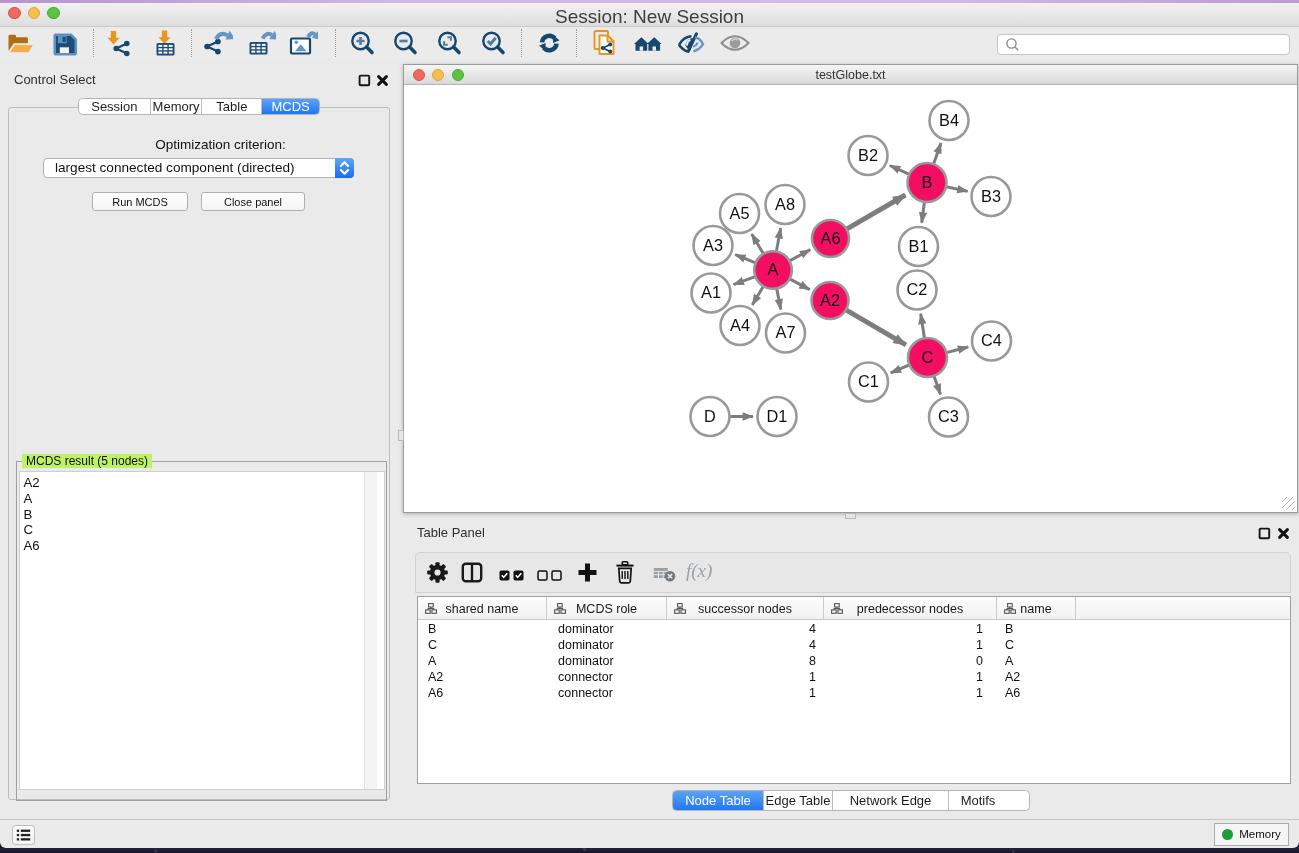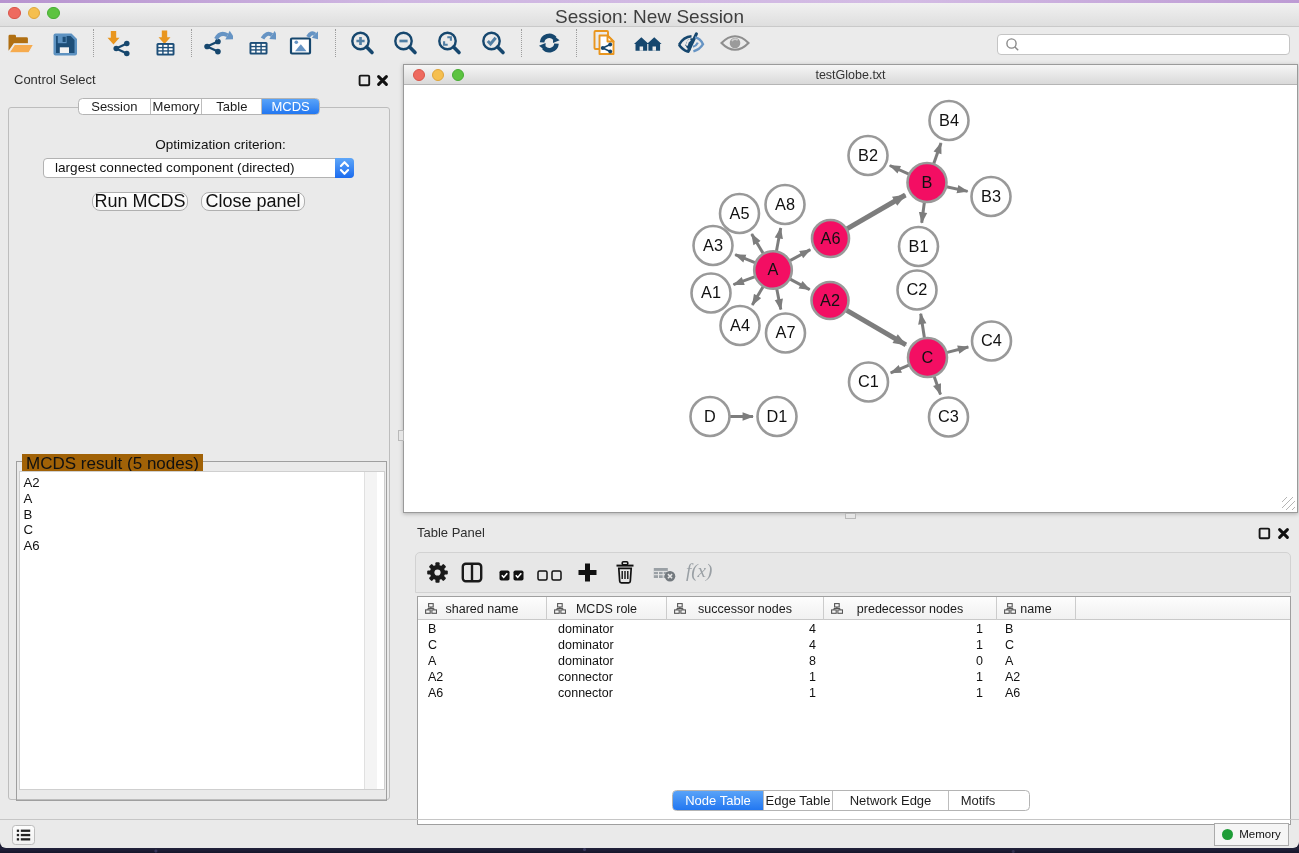--- a/index.html
+++ b/index.html
@@ -29,40 +29,40 @@
 #cpanel-box{left:8px;top:107px;width:382px;height:693px;border:1px solid #bdbdbd;border-radius:3px}
 .tabs{height:17.5px;display:flex;background:#fff;border:1px solid #b4b4b4;border-radius:4.5px;overflow:hidden}
 .tabs .t{font-size:13px;color:#1d1d1d;display:flex;align-items:center;justify-content:center;border-right:1px solid #bdbdbd;height:100%}
 .tabs .t:last-child{border-right:none}
 .tabs .t.sel{background:linear-gradient(#59a3f8,#2277f1);color:#fff}
 #cp-tabs{left:78px;top:97.5px;width:242px}
 #cp-tabs .t1{width:72px}#cp-tabs .t2{width:52px}#cp-tabs .t3{width:60px}#cp-tabs .t4{width:57px}
 #optlabel{left:8px;top:136.5px;width:425px;text-align:center;font-size:13.5px;color:#111}
 #combo{left:43px;top:158px;width:311px;height:20px;background:#fff;border:1px solid #b2b2b2;border-radius:4px;font-size:13.6px;color:#111;line-height:18px;padding-left:11px}
 #combo .cap{position:absolute;right:-1px;top:-1px;width:19px;height:20px;border-radius:0 4px 4px 0;background:linear-gradient(#5fa7f9,#1b6bef)}
-.btn{background:linear-gradient(#ffffff,#f4f4f4);border:1px solid #b0b0b0;border-radius:8px;font-size:18px;color:#111;display:flex;align-items:center;justify-content:center}
+.btn{background:linear-gradient(#ffffff,#f4f4f4);border:1px solid #b0b0b0;border-radius:3px;font-size:11px;color:#111;display:flex;align-items:center;justify-content:center}
 #runbtn{left:92px;top:192px;width:96px;height:19px}
 #closebtn{left:201px;top:192px;width:104px;height:19px}
 #mcdsbox{left:16px;top:461px;width:371px;height:340px;border:1px solid #9f9f9f}
-#mcdslbl{left:22px;top:454px;font-size:17px;color:#111;background:#a16207;padding:0 4px}
+#mcdslbl{left:22px;top:454px;font-size:12px;color:#111;background:#bef264;padding:0 4px}
 #mcdslist{left:18.5px;top:471px;width:366px;height:319px;background:#fff;border:1px solid #cfcfcf;font-size:13.2px;color:#111;line-height:15.8px;padding:3px 0 0 4px}
 #mcdsscroll{left:364px;top:472px;width:13px;height:317px;background:#f4f4f4;border-left:1px solid #e0e0e0}
 
 #nwin{left:403px;top:64px;width:895px;height:449px;background:#fff;border:1px solid #9a9a9a;box-shadow:0 1px 4px rgba(0,0,0,0.25);overflow:hidden}
 #ntitle{left:0;top:0;width:893px;height:19.5px;background:linear-gradient(#f6f6f6,#d9d9d9);border-bottom:1px solid #b5b5b5}
 #ntitle .tl{width:12px;height:12px;top:4px}
 #nname{top:3px;left:0;width:893px;text-align:center;font-size:12.5px;color:#333}
 svg.net{position:absolute;left:0;top:20px}
 #ngrip{right:2px;bottom:2px;width:13px;height:13px;background:
  repeating-linear-gradient(135deg, transparent 0 3px, #b5b5b5 3px 4.2px)}
 .mini-sq{background:#e6e6e6;border:1px solid #b9b9b9}
 
 #tp-title{left:417px;top:525px}
 #tptool{left:415px;top:552px;width:876px;height:41px;background:#e7e7e7;border:1px solid #d2d2d2;border-radius:5px 5px 0 0}
-#ttable{left:417px;top:596px;width:874px;height:229px;background:#fff;border:1px solid #9f9f9f}
+#ttable{left:417px;top:596px;width:874px;height:188px;background:#fff;border:1px solid #9f9f9f}
 #thead{position:absolute;left:0;top:0;height:23px;width:872px;background:linear-gradient(#fdfdfd,#f1f1f1);border-bottom:1px solid #c9c9c9;font-size:12.5px;color:#1a1a1a}
 .th{position:absolute;top:0;height:23px;border-right:1px solid #cccccc;display:flex;align-items:center;justify-content:center}
 .trow{position:absolute;left:0;width:872px;height:16px;font-size:12.5px;color:#111}
 .td{position:absolute;top:1px;white-space:nowrap}
 
 #btabs{left:672px;top:790px;width:358px}
 #btabs .t1{width:91px}#btabs .t2{width:69px}#btabs .t3{width:116px}#btabs .t4{width:58px}
 #btabs{height:21px}
 #btabs.tabs{height:21px}
 

